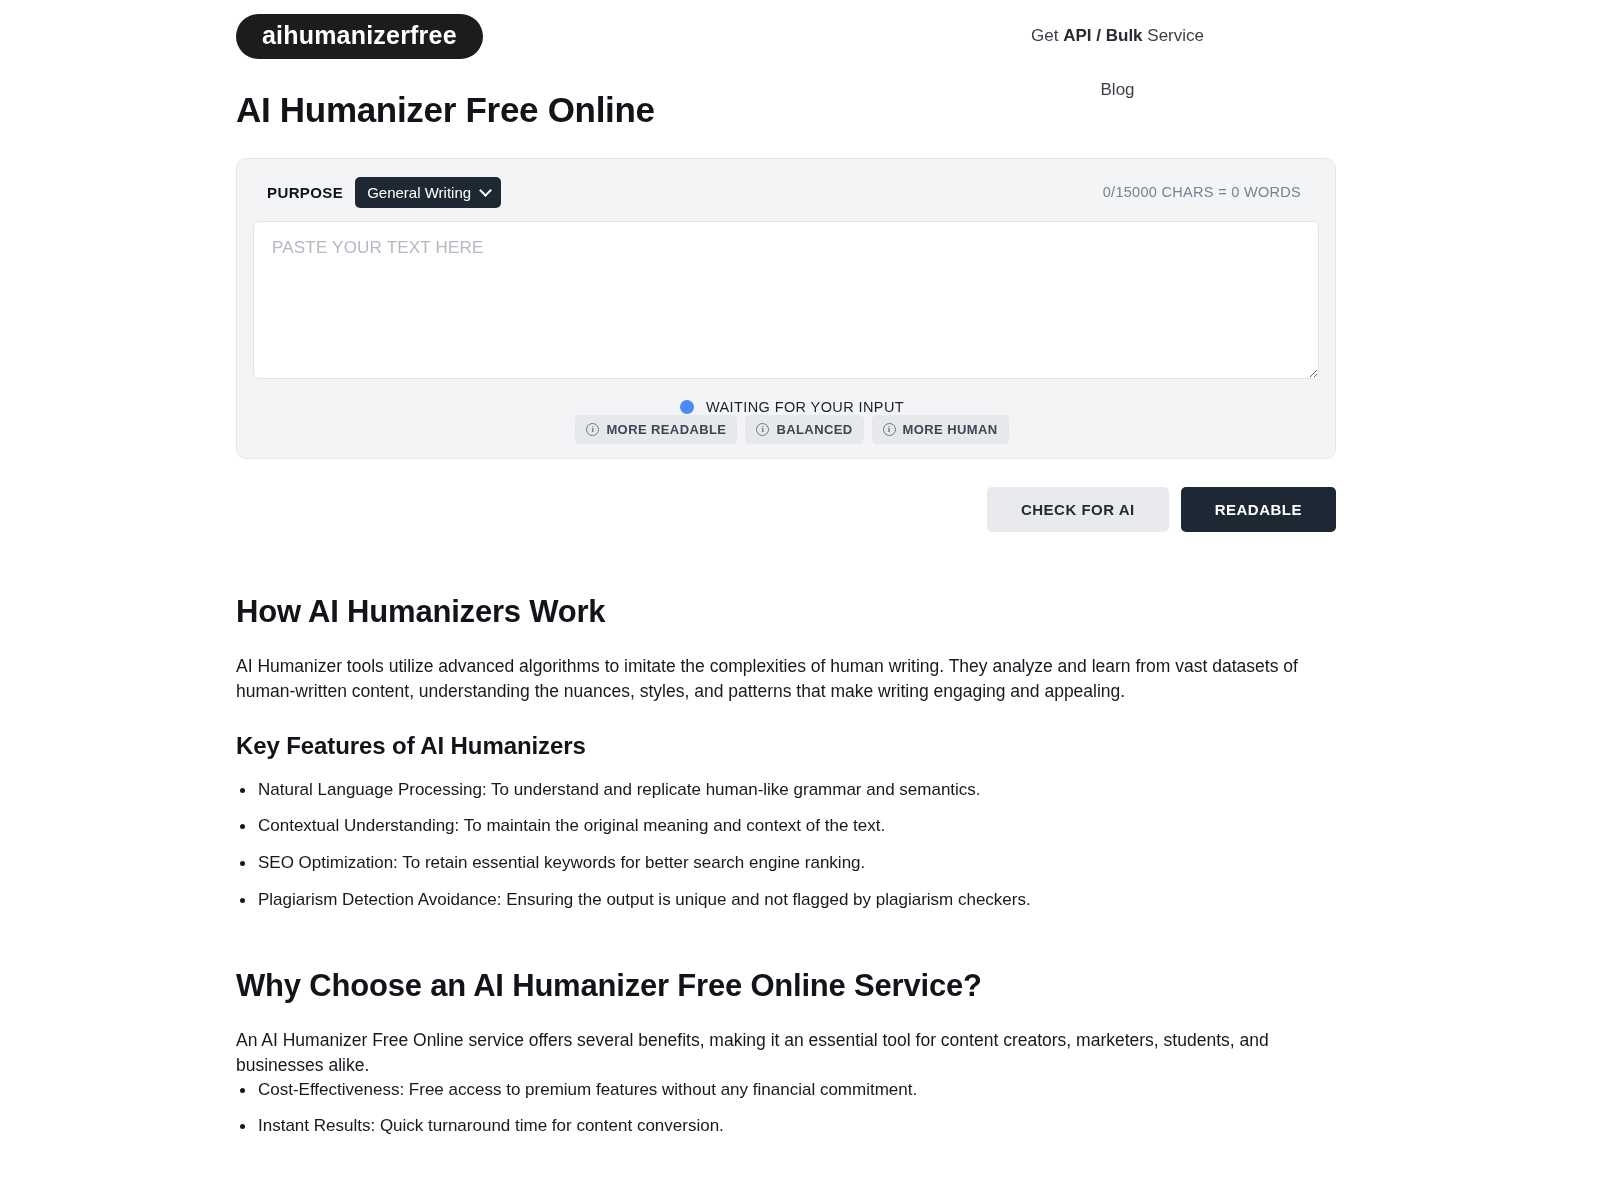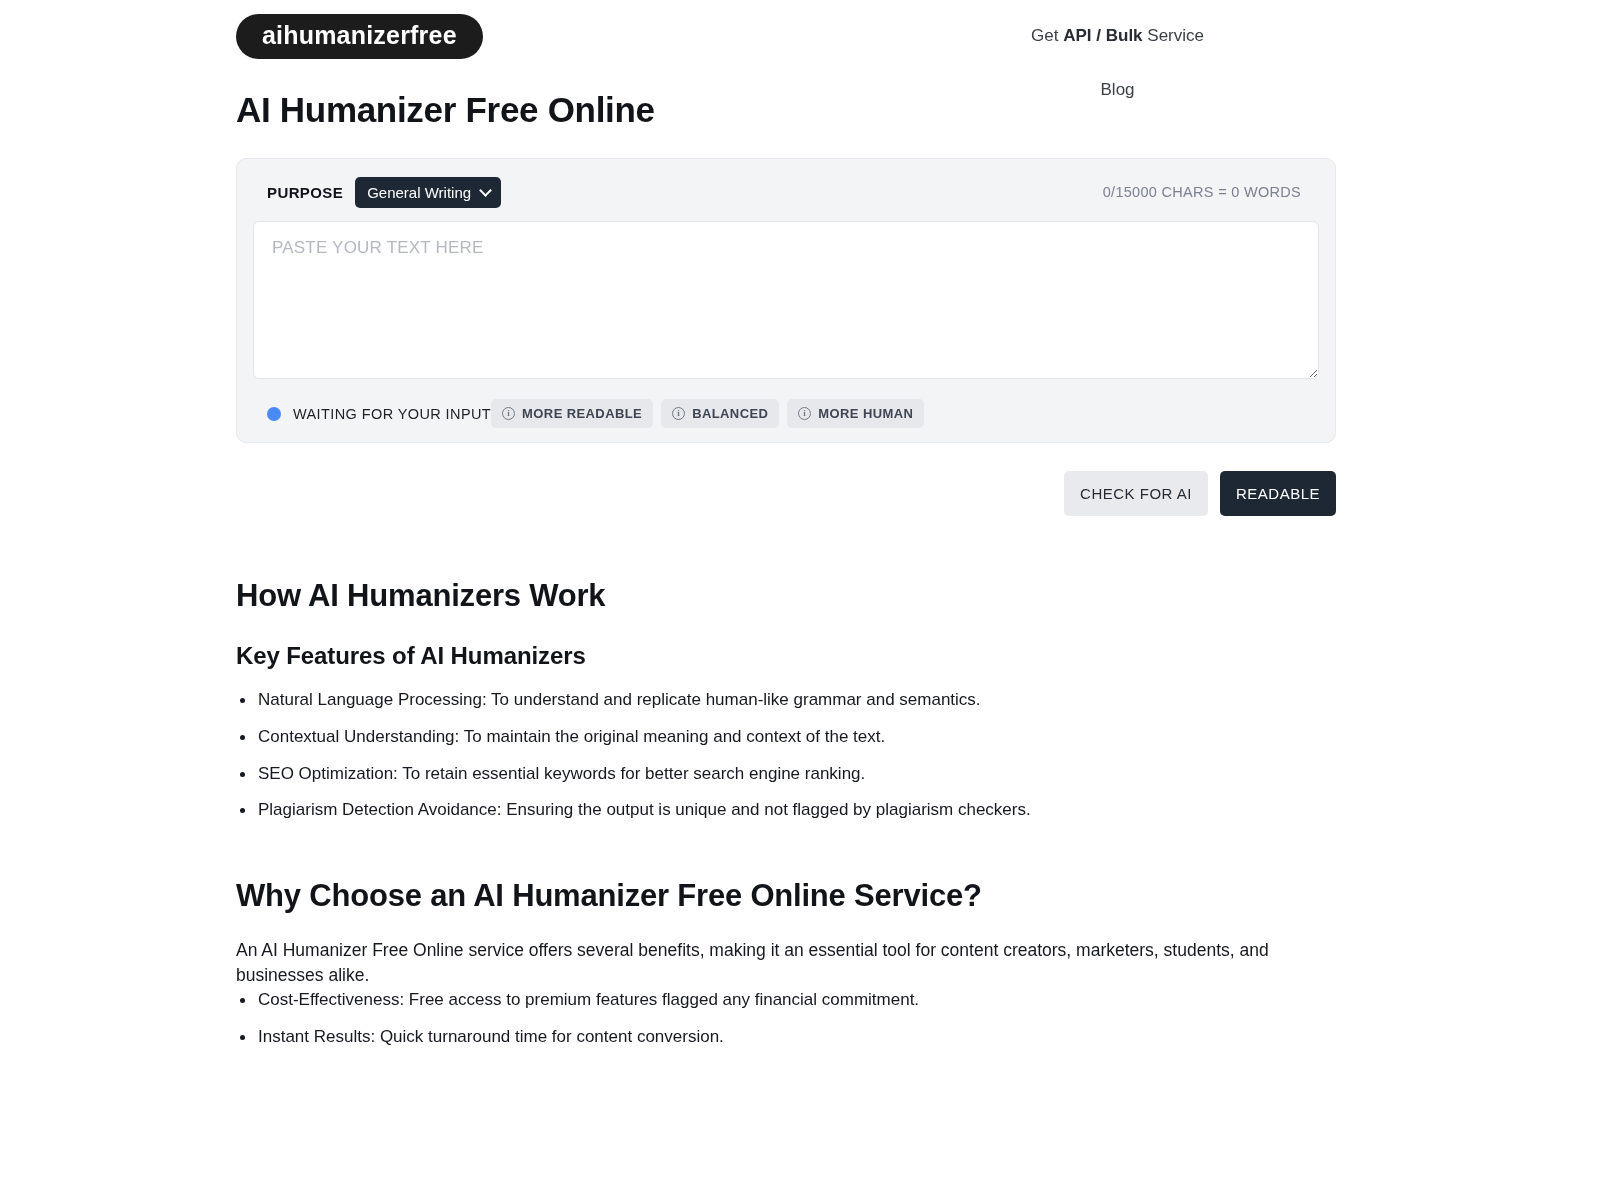--- a/index.html
+++ b/index.html
@@ -119,23 +119,24 @@
     font-size: 17px;
     color: #111418;
     resize: vertical;
     outline: none;
   }
   .text-area::placeholder { color: #b4b8c1; letter-spacing: .2px; }
 
   .panel-bottom {
     display: flex;
     align-items: center;
-    justify-content: flex-start;
+    justify-content: flex-end;
     margin-top: 16px;
     padding: 0 2px 0 14px;
+    flex-direction: column;
   }
   .status { display: flex; align-items: center; gap: 12px; }
   .status-dot {
     width: 14px; height: 14px; border-radius: 50%;
     background: #4a8af4;
     flex: none;
   }
   .status-text {
     font-size: 14.5px;
     letter-spacing: .4px;
@@ -176,25 +177,25 @@
   
   .actions {
     display: flex;
     justify-content: flex-end;
     gap: 12px;
     margin-top: 28px;
   }
   .btn {
     font-family: "Liberation Sans", sans-serif;
     font-size: 15px;
-    font-weight: 400;
+    font-weight: 700;
     letter-spacing: .5px;
     border: none;
     border-radius: 5px;
-    padding: 14px 16px;
+    padding: 14px 34px;
     cursor: pointer;
   }
   .btn-secondary { background: #e9eaee; color: #262b33; }
   .btn-primary { background: #1e2835; color: #ffffff; }
 
   
   .article { margin-top: 62px; }
   h2.sect-title {
     font-size: 31px;
     font-weight: 700;
@@ -293,33 +294,34 @@
     </section>
 
     <div class="actions">
       <button class="btn btn-secondary">CHECK FOR AI</button>
       <button class="btn btn-primary">READABLE</button>
     </div>
 
     <article class="article">
 
       <h2 class="sect-title">How AI Humanizers Work</h2>
+      <p class="body-text">AI Humanizer tools utilize advanced algorithms to imitate the complexities of human writing. They analyze and learn from vast datasets of human-written content, understanding the nuances, styles, and patterns that make writing engaging and appealing.</p>
 
       <h3 class="sub-title">Key Features of AI Humanizers</h3>
       <ul class="bullets">
         <li>Natural Language Processing: To understand and replicate human-like grammar and semantics.</li>
         <li>Contextual Understanding: To maintain the original meaning and context of the text.</li>
         <li>SEO Optimization: To retain essential keywords for better search engine ranking.</li>
         <li>Plagiarism Detection Avoidance: Ensuring the output is unique and not flagged by plagiarism checkers.</li>
       </ul>
 
       <h2 class="sect-title spaced">Why Choose an AI Humanizer Free Online Service?</h2>
       <p class="body-text">An AI Humanizer Free Online service offers several benefits, making it an essential tool for content creators, marketers, students, and businesses alike.</p>
 
       <ul class="bullets">
-        <li>Cost-Effectiveness: Free access to premium features flagged any financial commitment.</li>
+        <li>Cost-Effectiveness: Free access to premium features without any financial commitment.</li>
         <li>Instant Results: Quick turnaround time for content conversion.</li>
 
       </ul>
 
     </article>
   </div>
 </div>
 
 </body></html>

